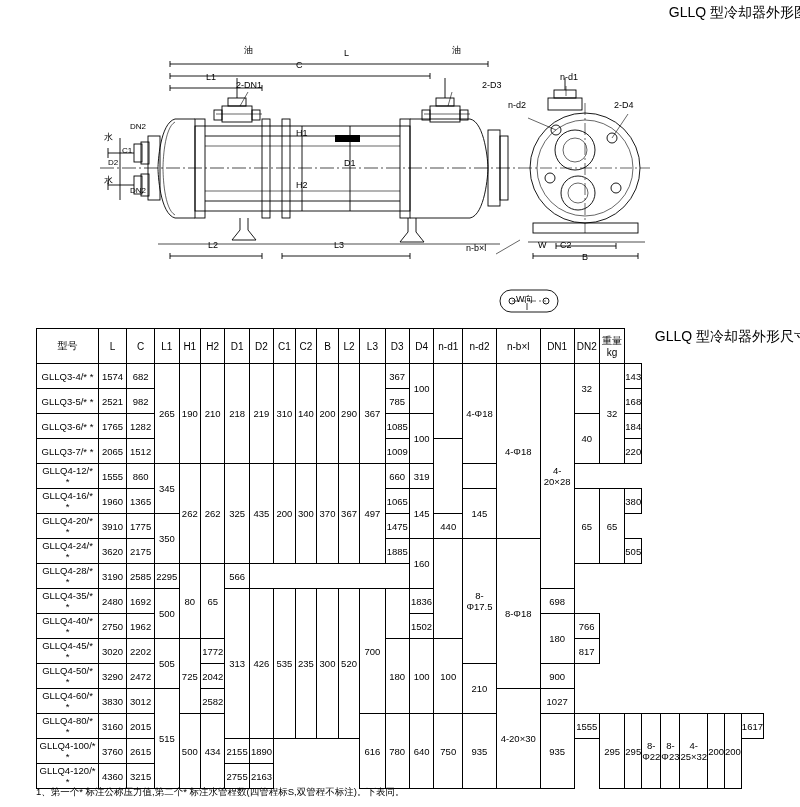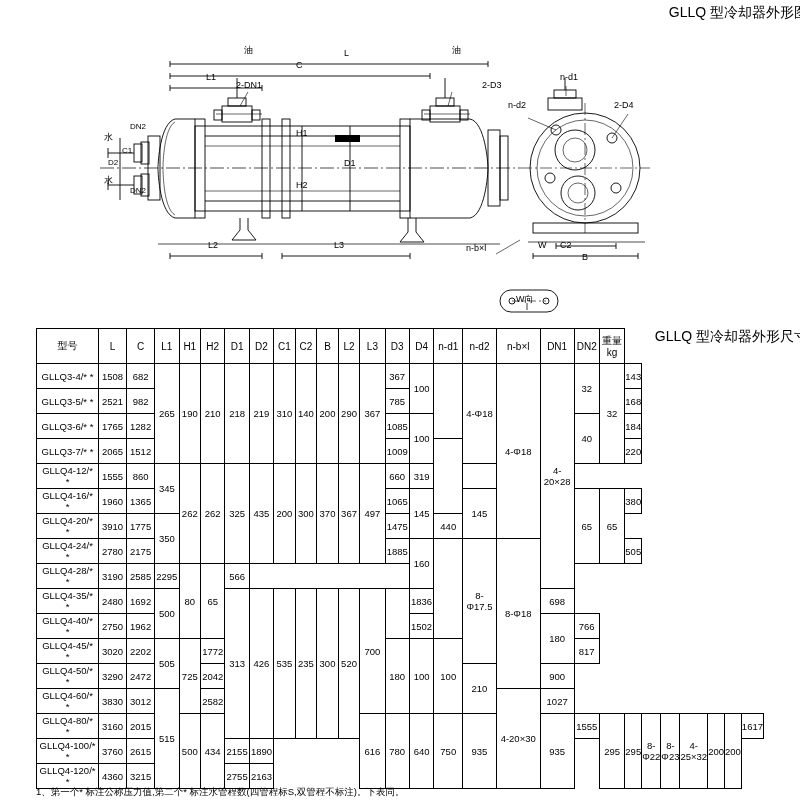--- a/index.html
+++ b/index.html
@@ -195,21 +195,21 @@
       <td style="width:34px">
         <span>重量</span>
         <span class="unit">kg</span>
       </td>
     </tr>
   </thead>
   <tbody>
 
     <tr>
       <td class="model">GLLQ3-4/* *</td>
-      <td>1508</td>
+      <td>1574</td>
       <td>682</td>
       <td rowspan="4">265</td>
       <td rowspan="4">190</td>
       <td rowspan="4">210</td>
       <td rowspan="4">218</td>
       <td rowspan="4">219</td>
       <td rowspan="4">310</td>
       <td rowspan="4">140</td>
       <td rowspan="4">200</td>
       <td rowspan="4">290</td>
@@ -286,21 +286,21 @@
       <td class="model">GLLQ4-20/* *</td>
       <td>3910</td>
       <td>1775</td>
       <td rowspan="2">350</td>
       <td>1475</td>
       <td>440</td>
     </tr>
 
     <tr>
       <td class="model">GLLQ4-24/* *</td>
-      <td>2780</td>
+      <td>3620</td>
       <td>2175</td>
       <td>1885</td>
       <td rowspan="2">160</td>
       <td rowspan="4"></td>
       <td rowspan="5">8-Φ17.5</td>
       <td rowspan="6">8-Φ18</td>
       <td>505</td>
     </tr>
 
     <tr>

